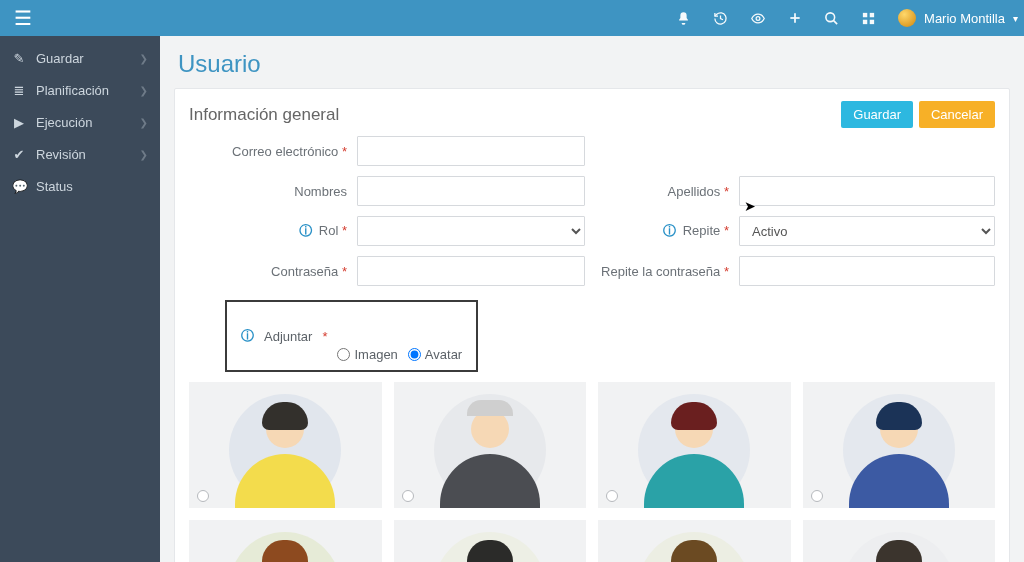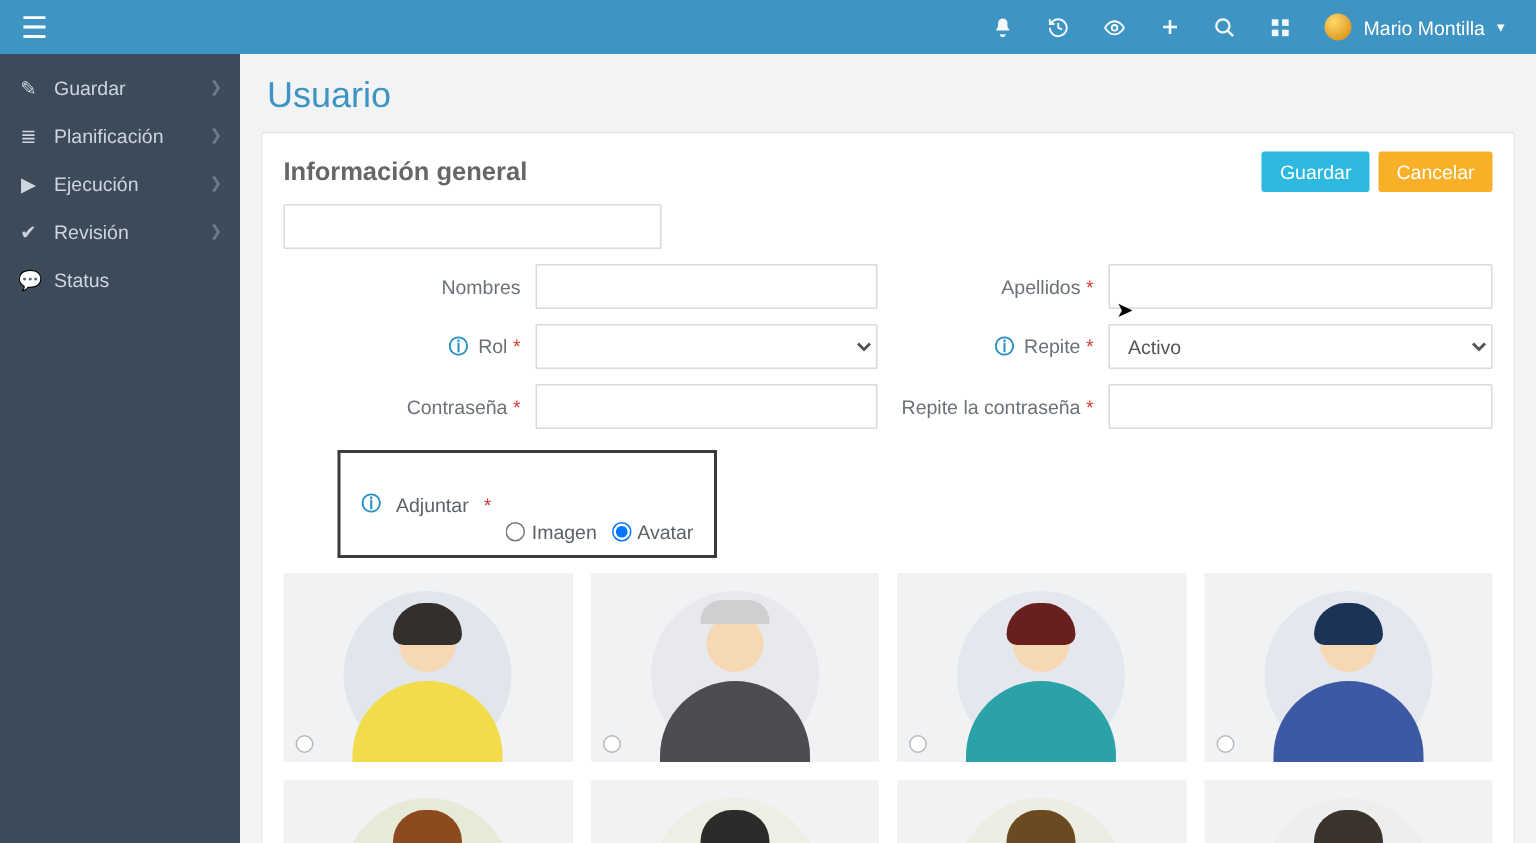--- a/index.html
+++ b/index.html
@@ -5,40 +5,40 @@
   * { box-sizing: border-box; margin: 0; padding: 0; }
   html, body { width: 1024px; height: 562px; font-family: "Helvetica Neue", Arial, sans-serif; overflow: hidden; background:#fff; }
   .header {
     height: 36px; background:#3e94c2; display:flex; align-items:center; color:#fff;
   }
   .brand {
     width:160px; height:36px; background:#3688b3; display:flex; align-items:center; padding-left:14px;
     font-size:20px; font-weight:300; letter-spacing:.3px;
   }
   .hamburger { padding: 0 14px; font-size:20px; cursor:pointer; }
-  .header-right { margin-left:auto; display:flex; align-items:center; padding-right:21px; gap:22px; }
+  .header-right { margin-left:auto; display:flex; align-items:center; padding-right:6px; gap:22px; }
   .hicon { font-size:15px; cursor:pointer; opacity:.95; display:flex; align-items:center; }
   .user-chip { display:flex; align-items:center; gap:8px; font-size:13px; }
   .user-chip .coin { width:18px; height:18px; border-radius:50%; background: radial-gradient(circle at 35% 30%, #ffd86b, #d2860a); display:inline-block; }
   .sidebar {
     position:absolute; top:36px; left:0; width:160px; bottom:0; background:#3c4a5a; color:#cdd6de;
   }
   .sidebar ul { list-style:none; padding-top:6px; }
   .sidebar li { display:flex; align-items:center; height:32px; padding:0 12px; font-size:13px; gap:10px; cursor:pointer; }
   .sidebar li .si { width:14px; text-align:center; font-size:13px; }
   .sidebar li .chev { margin-left:auto; opacity:.35; font-size:10px; }
   .main {
     position:absolute; top:36px; left:160px; right:0; bottom:0; background:#f2f3f4; overflow:hidden;
   }
   .page-title { font-size:24px; color:#3e94c2; font-weight:400; padding:14px 18px 10px; }
   .panel {
     margin: 0 14px 14px; background:#fff; border:1px solid #e5e7ea; border-radius:2px; padding:12px 14px 0;
   }
   .panel-head { display:flex; align-items:center; }
-  .panel-head h3 { font-weight:700; color:#666; font-size:17px; }
+  .panel-head h3 { font-weight:400; color:#666; font-size:17px; }
   .panel-head .actions { margin-left:auto; display:flex; gap:6px; }
   .btn { font-size:13px; padding:6px 12px; border:none; border-radius:2px; color:#fff; cursor:pointer; }
   .btn-primary { background:#2db8e0; }
   .btn-warn { background:#f7b027; }
   .form { margin-top:8px; }
   .row { display:flex; gap:14px; margin-bottom:10px; }
   .field { display:flex; align-items:center; }
   .field.half { flex: 1 1 50%; }
   .field label {
     flex: 0 0 168px; text-align:right; padding-right:10px; font-size:13px; color:#6b7177;
@@ -167,20 +167,21 @@
       <h3>Información general</h3>
       <div class="actions">
         <button class="btn btn-primary">Guardar</button>
         <button class="btn btn-warn">Cancelar</button>
       </div>
     </div>
 
     <div class="form">
       <div class="row">
         <div class="field half">
+          <label><span>Correo electrónico</span> <span class="req">*</span></label>
           <div class="control half-width"><input type="text" value="" style=""></div>
         </div>
         <div class="field half"></div>
       </div>
 
       <div class="row">
         <div class="field half">
           <label><span>Nombres</span></label>
           <div class="control half-width"><input type="text" value="" style=""></div>
         </div>

